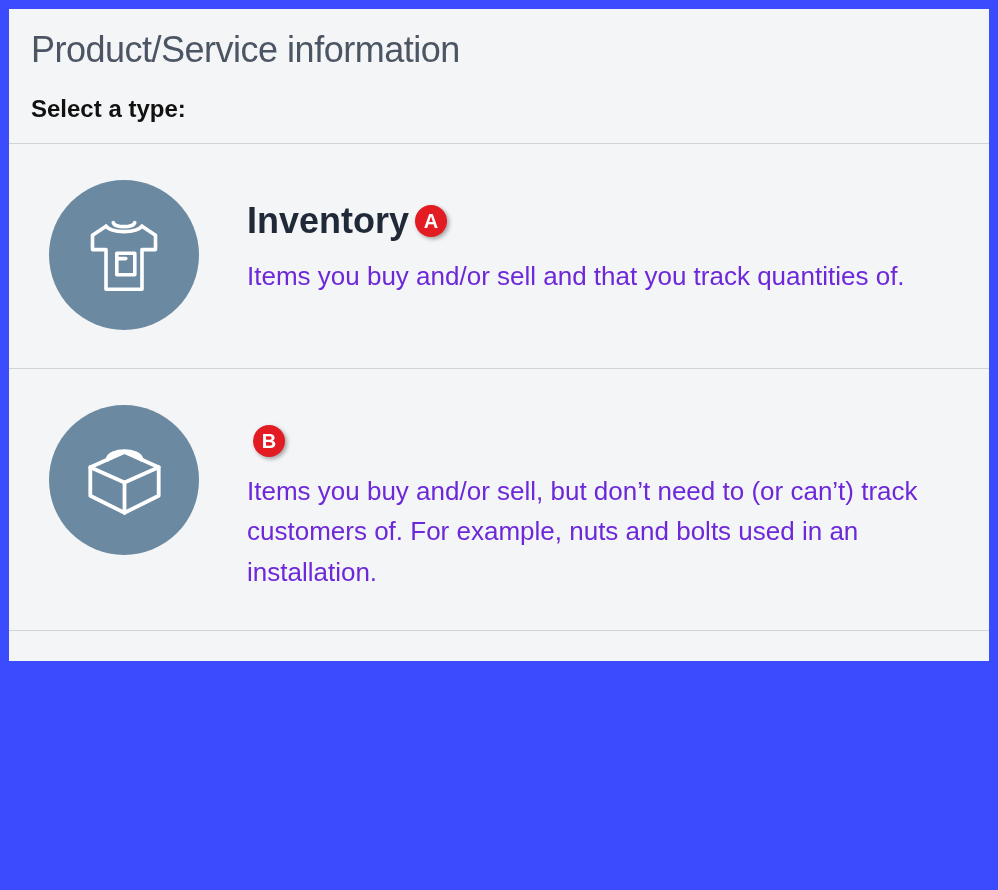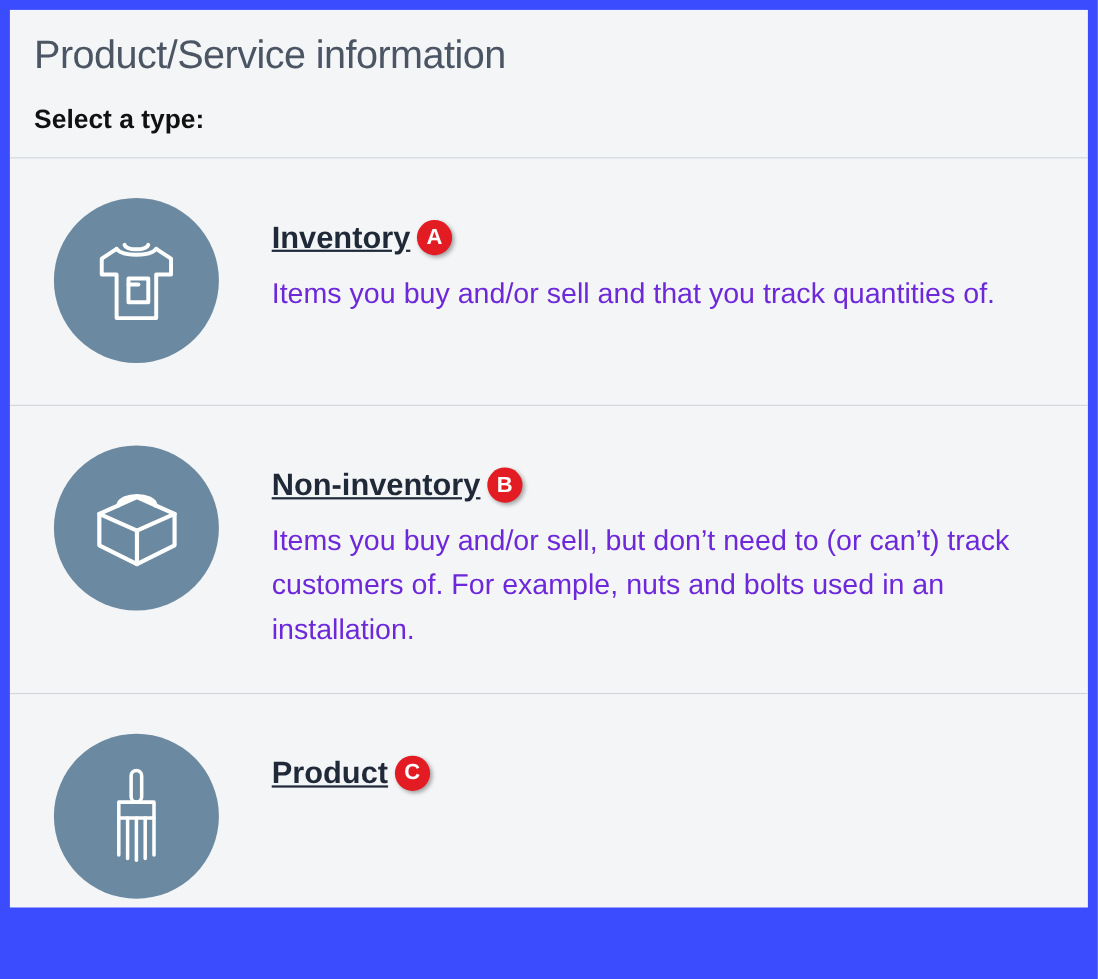--- a/index.html
+++ b/index.html
@@ -6,21 +6,21 @@
   html, body { margin:0; padding:0; }
   body {
     width:998px; height:890px;
     font-family: "Helvetica Neue", Helvetica, Arial, sans-serif;
     background:#3b4cff;
     overflow:hidden;
   }
   .frame {
     position:absolute;
     left:9px; top:9px;
-    width:980px; height:816px;
+    width:980px; height:652px;
     background:#f4f5f7;
     overflow:hidden;
   }
   .header {
     padding:20px 22px 0 22px;
   }
   .title {
     font-size:36px;
     font-weight:400;
     color:#4b5563;
@@ -48,24 +48,23 @@
     display:flex;
     align-items:center;
     justify-content:center;
     margin-right:48px;
     margin-top:10px;
   }
   .icon-circle svg { display:block; }
   .option-text { flex:1; padding-top:30px; }
   .option-label-row { display:flex; align-items:center; margin-bottom:14px; }
   .option-label {
-    font-size:28px;
+    font-size:36px;
     font-weight:700;
     color:#1f2937;
-    text-decoration:underline;
   }
   .badge {
     width:32px; height:32px;
     border-radius:50%;
     background:#e31b23;
     color:#fff;
     font-size:20px;
     font-weight:600;
     display:flex;
     align-items:center;
@@ -120,21 +119,20 @@
 
         <polygon points="50,20 86,36 50,52 14,36"></polygon>
         <path d="M14 36 L14 66 L50 84 L86 66 L86 36"></path>
         <path d="M50 52 L50 84"></path>
 
         <path d="M32 28 C34 16 66 16 68 28"></path>
       </svg>
     </div>
     <div class="option-text">
       <div class="option-label-row">
-        <span class="option-label">Non-inventory</span>
         <span class="badge">B</span>
       </div>
       <div class="option-desc">Items you buy and/or sell, but don’t need to (or can’t) track customers of. For example, nuts and bolts used in an installation.</div>
     </div>
   </div>
 
   <div class="option last">
     <div class="icon-circle">
       <svg width="80" height="100" viewBox="0 0 100 120" fill="none" stroke="#ffffff" stroke-width="4" stroke-linejoin="round" stroke-linecap="round">
 

